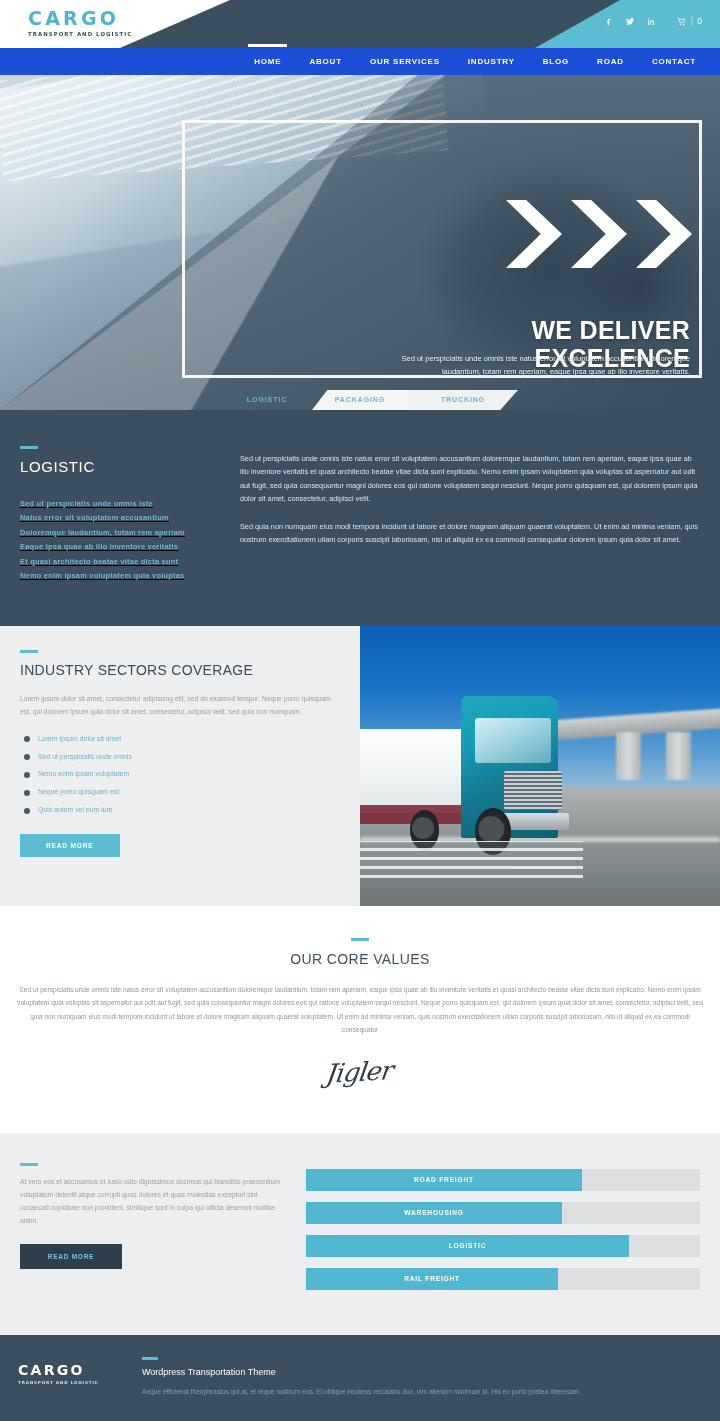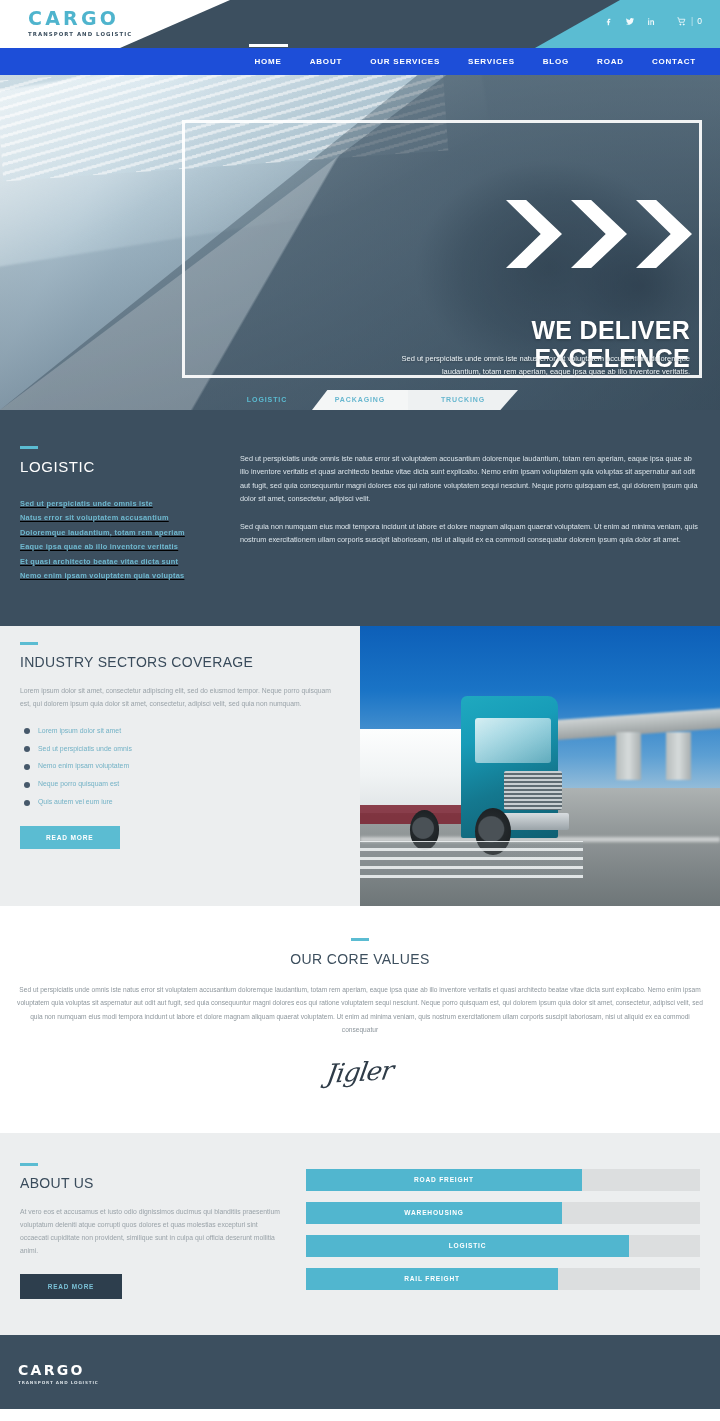--- a/index.html
+++ b/index.html
@@ -249,21 +249,21 @@
   }
 
   
   .sectors {
     display: flex;
     height: 280px;
     background: #eceeef;
   }
   .sectors-left {
     width: 360px; flex: 0 0 360px;
-    padding: 16px 28px 0 20px;
+    padding: 24px 28px 0 20px;
   }
   .sec-title {
     font-size: 14px; color: #394b5b;
     letter-spacing: .3px; font-weight: normal;
     margin-bottom: 14px;
   }
   .sec-para {
     font-size: 6.8px; line-height: 1.95;
     color: #9aa3a9; margin-bottom: 12px;
   }
@@ -481,21 +481,21 @@
       <span>0</span>
     </span>
   </div>
 </div>
 
 <nav class="navbar">
   <ul class="nav-list">
     <li class="active">HOME</li>
     <li>ABOUT</li>
     <li>OUR SERVICES</li>
-    <li>SERVICES</li>
+    <li>INDUSTRY</li>
     <li>BLOG</li>
     <li>ROAD</li>
     <li>CONTACT</li>
   </ul>
 </nav>
 
 <section class="hero">
   <div class="hero-photo"></div>
   <div class="hero-stripes"></div>
   <div class="hero-diagonal"></div>
@@ -575,21 +575,20 @@
 <section class="corevalues">
   <div class="cv-dash"></div>
   <h2 class="cv-title">OUR CORE VALUES</h2>
   <p class="cv-para">Sed ut perspiciatis unde omnis iste natus error sit voluptatem accusantium doloremque laudantium, totam rem aperiam, eaque ipsa quae ab illo inventore veritatis et quasi architecto beatae vitae dicta sunt explicabo. Nemo enim ipsam voluptatem quia voluptas sit aspernatur aut odit aut fugit, sed quia consequuntur magni dolores eos qui ratione voluptatem sequi nesciunt. Neque porro quisquam est, qui dolorem ipsum quia dolor sit amet, consectetur, adipisci velit, sed quia non numquam eius modi tempora incidunt ut labore et dolore magnam aliquam quaerat voluptatem. Ut enim ad minima veniam, quis nostrum exercitationem ullam corporis suscipit laboriosam, nisi ut aliquid ex ea commodi consequatur</p>
   <div class="signature">Jigler</div>
 </section>
 
 <section class="about">
   <div class="about-left">
     <div class="accent-dash"></div>
-    <h2 class="about-title">ABOUT US</h2>
     <p class="about-para">At vero eos et accusamus et iusto odio dignissimos ducimus qui blanditiis praesentium voluptatum deleniti atque corrupti quos dolores et quas molestias excepturi sint occaecati cupiditate non provident, similique sunt in culpa qui officia deserunt mollitia animi.</p>
     <button class="btn-dark">READ MORE</button>
   </div>
   <div class="bars">
     <div class="bar-row">
       <div class="bar-fill" id="bar0" style="width: 70%;">
         <span class="bar-label">ROAD FREIGHT</span>
       </div>
     </div>
     <div class="bar-row">
@@ -608,13 +607,18 @@
       </div>
     </div>
   </div>
 </section>
 
 <footer class="footer">
   <div class="f-logo">
     <div class="f-logo-main">CARGO</div>
     <div class="f-logo-sub">TRANSPORT AND LOGISTIC</div>
   </div>
+  <div class="f-mid">
+    <div class="f-dash"></div>
+    <h3 class="f-head">Wordpress Transportation Theme</h3>
+    <p class="f-text">Aeque efficiendi theophrastus qui at, et reque nostrum eos. Ei oblique insolens recusabo duo, vim alienum minimum id. His eu purto postea interesset.</p>
+  </div>
 </footer>
 
 </body></html>

